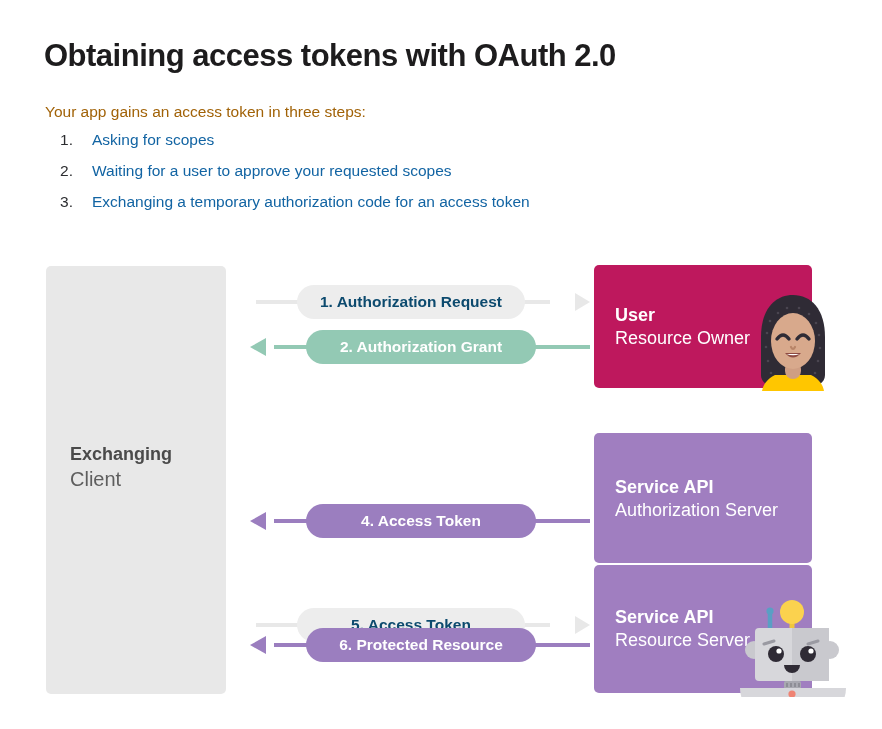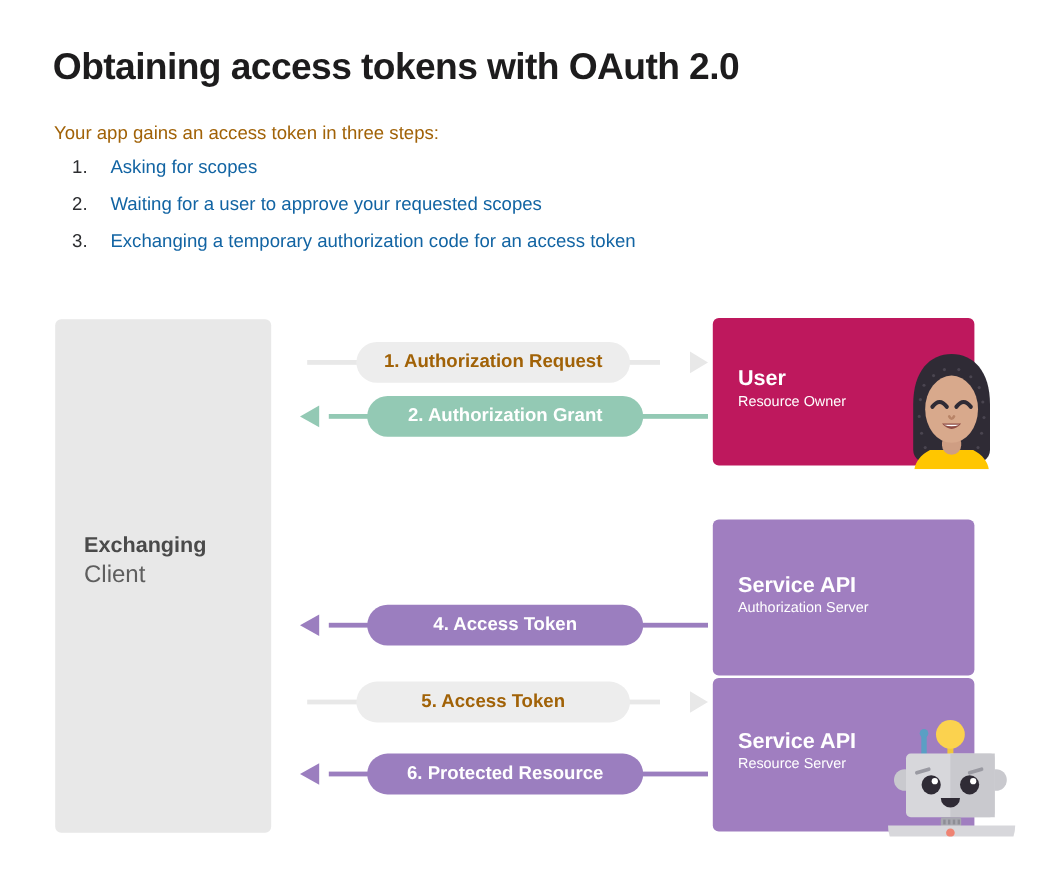--- a/index.html
+++ b/index.html
@@ -100,21 +100,21 @@
   .entity-box {
     position: absolute;
     border-radius: 5px;
     overflow: hidden;
   }
   .entity-box .box-title,
   .entity-box .box-sub {
     color: #ffffff;
   }
   .entity-box .box-title { font-size: 18px; }
-  .entity-box .box-sub { font-size: 12px; }
+  .entity-box .box-sub { font-size: 18px; }
   .entity-labels {
     position: absolute;
     left: 21px;
     top: 38px;
     z-index: 3;
   }
 
   #user-box {
     left: 594px;
     top: 265px;
@@ -186,41 +186,41 @@
     font-weight: bold;
     white-space: nowrap;
   }
 
   
   .row-right .arrow-line { left: 6px;  width: 294px; background: #e8e8e8; }
   .row-right .arrow-head { right: 0; border-left: 15px solid #e8e8e8; }
   .row-right .arrow-pill {
     left: 47px; width: 228px;
     background: #ededed;
-    color: #a16207;
+    color: #0c4a6e;
   }
 
   
   .row-left .arrow-line  { left: 24px; width: 316px; }
   .row-left .arrow-head  { left: 0; }
   .row-left .arrow-pill  { left: 56px; width: 230px; color: #ffffff; }
 
   .green .arrow-line { background: #93c9b4; }
   .green .arrow-head { border-right: 16px solid #93c9b4; }
   .green .arrow-pill { background: #93c9b4; }
 
   .purple .arrow-line { background: #9b7ebf; }
   .purple .arrow-head { border-right: 16px solid #9b7ebf; }
   .purple .arrow-pill { background: #9b7ebf; }
 
   #arrow-1 { top: 285px; }
   #arrow-2 { top: 330px; }
   #arrow-3 { top: 459px; }
   #arrow-4 { top: 504px; }
-  #arrow-5 { top: 568px; }
+  #arrow-5 { top: 608px; }
   #arrow-6 { top: 628px; }
 </style>
 </head>
 <body>
 
 <h1 class="page-title">Obtaining access tokens with OAuth 2.0</h1>
 <p class="intro">Your app gains an access token in three steps:</p>
 
 <ol class="steps">
   <li class="step-row">

